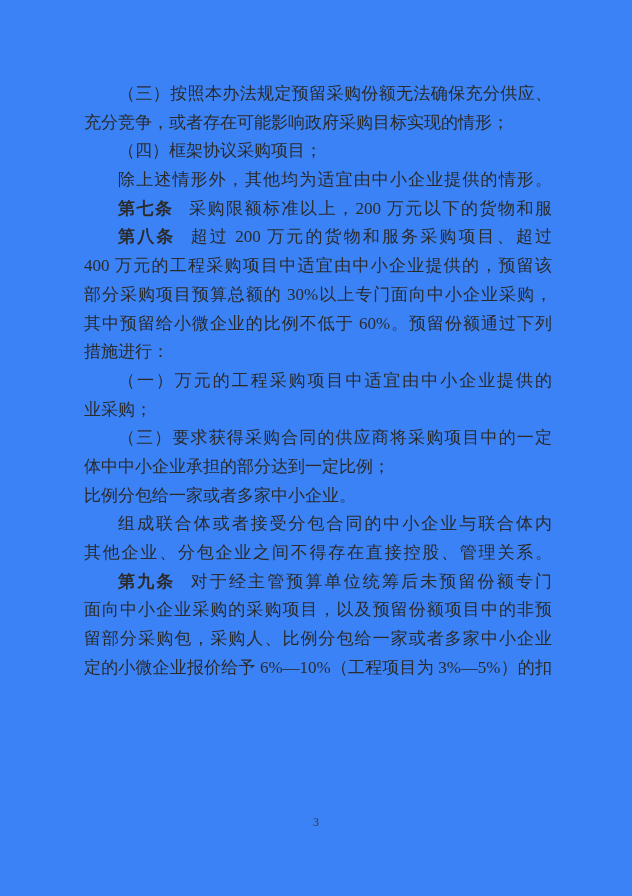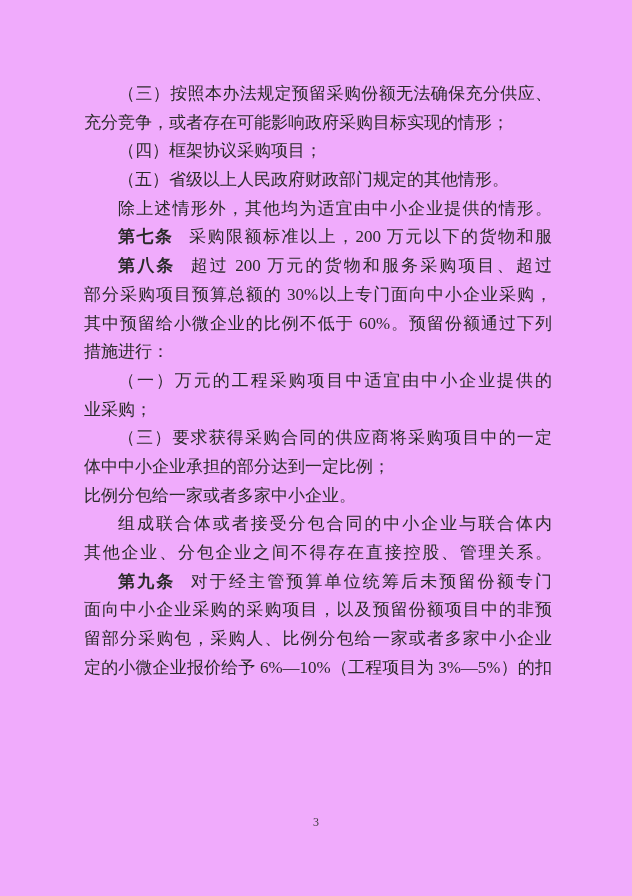--- a/index.html
+++ b/index.html
@@ -4,21 +4,21 @@
 <style>
   html, body {
     margin: 0;
     padding: 0;
     background: #ffffff;
   }
   .page {
     position: relative;
     width: 632px;
     height: 896px;
-    background: #f0abfc;
+    background: #3b82f6;
     overflow: hidden;
     font-family: "Liberation Serif", "DejaVu Serif", serif;
     color: #2b2b2b;
   }
   .content {
     position: absolute;
     left: 84px;
     top: 80px;
     width: 468px;
     font-size: 17px;
@@ -53,24 +53,24 @@
   }
 </style>
 </head>
 <body>
 
 <div class="page">
   <div class="content">
     <div class="line full indent"><span>（三）按照本办法规定预留采购份额无法确保充分供应、</span></div>
     <div class="line"><span>充分竞争，或者存在可能影响政府采购目标实现的情形；</span></div>
     <div class="line indent"><span>（四）框架协议采购项目；</span></div>
-    <div class="line indent"><span>（五）省级以上人民政府财政部门规定的其他情形。</span></div>
     <div class="line full indent"><span>除上述情形外，其他均为适宜由中小企业提供的情形。</span></div>
     <div class="line full indent"><span class="b">第七条</span><span>采购限额标准以上，200 万元以下的货物和服</span></div>
     <div class="line full indent"><span class="b">第八条</span><span>超过 200 万元的货物和服务采购项目、超过</span></div>
+    <div class="line full"><span>400 万元的工程采购项目中适宜由中小企业提供的，预留该</span></div>
     <div class="line full"><span>部分采购项目预算总额的 30%以上专门面向中小企业采购，</span></div>
     <div class="line full"><span>其中预留给小微企业的比例不低于 60%。预留份额通过下列</span></div>
     <div class="line"><span>措施进行：</span></div>
     <div class="line full indent"><span>（一）万元的工程采购项目中适宜由中小企业提供的</span></div>
     <div class="line"><span>业采购；</span></div>
     <div class="line full indent"><span>（三）要求获得采购合同的供应商将采购项目中的一定</span></div>
     <div class="line"><span>体中中小企业承担的部分达到一定比例；</span></div>
     <div class="line"><span>比例分包给一家或者多家中小企业。</span></div>
     <div class="line full indent"><span>组成联合体或者接受分包合同的中小企业与联合体内</span></div>
     <div class="line full"><span>其他企业、分包企业之间不得存在直接控股、管理关系。</span></div>

